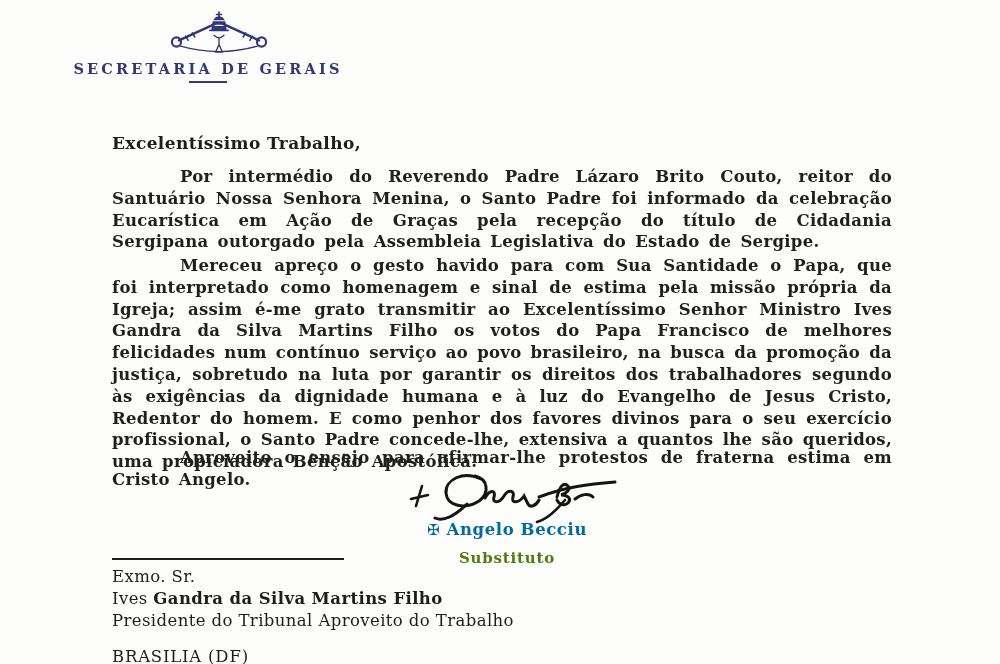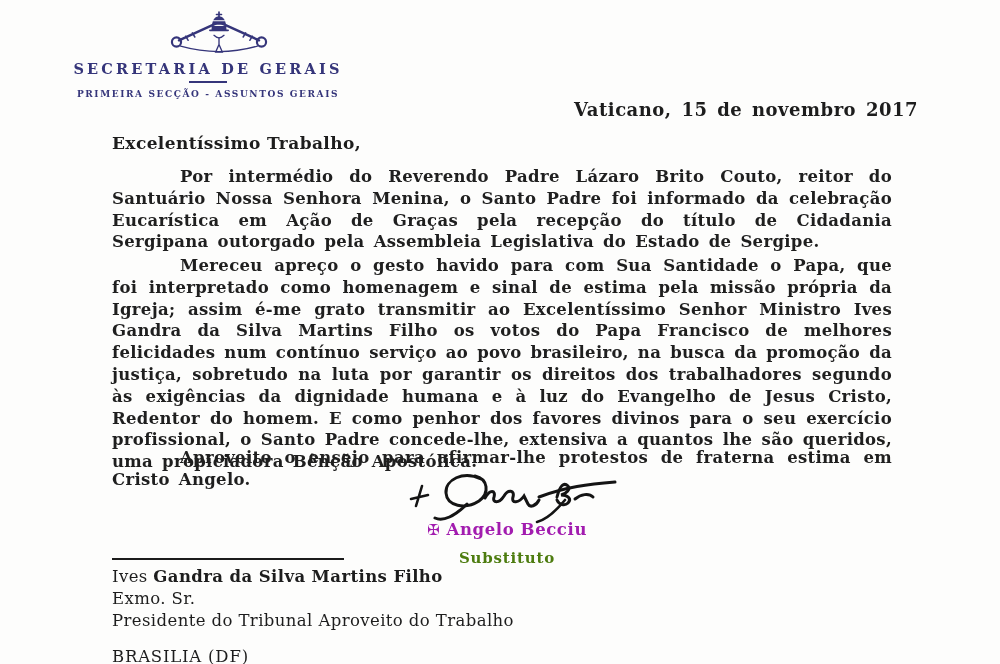--- a/index.html
+++ b/index.html
@@ -49,21 +49,21 @@
   .para-1 { top:166px; }
   .para-2 { top:255px; }
   .para-3 { top:447px; }
 
   
   .sig-block {
     position:absolute; left:372px; top:466px; width:270px; text-align:center;
   }
   .sig-script { display:block; margin:0 auto -4px auto; }
   .sig-name {
-    font-size:16.5px; font-weight:700; letter-spacing:0.6px; color:#a21caf;
+    font-size:16.5px; font-weight:700; letter-spacing:0.6px; color:#0369a1;
     white-space:nowrap;
   }
   .sig-cross { font-family:"DejaVu Sans",sans-serif; font-size:15px; }
   .sig-title {
     font-size:15px; font-weight:700; letter-spacing:0.8px;
     margin-top:10px; color:#4d7c0f;
   }
 
   
   .recipient { position:absolute; left:112px; top:558px; color:#1d1d1d; }
@@ -90,24 +90,22 @@
       <circle cx="15" cy="38" r="5.5" stroke-width="2.6"></circle>
       <circle cx="117" cy="38" r="5.5" stroke-width="2.6"></circle>
       <path d="M26 31 l3 5 M34 27 l3 5 M106 31 l-3 5 M98 27 l-3 5" stroke-width="1.8"></path>
 
       <path d="M20 43 Q66 56 112 43" stroke-width="1.6"></path>
       <path d="M60 30 q6 6 12 0" stroke-width="1.6"></path>
       <path d="M66 33 v8 M62 50 h8 l-4 -9 z" stroke-width="1.6"></path>
     </svg>
     <div class="lh-title">SECRETARIA  DE  GERAIS</div>
     <div class="lh-rule"></div>
-    <div class="lh-subtitle">PRIMEIRA SECÇÃO - ASSUNTOS GERAIS</div>
   </div>
 
-  <div class="dateline">Vaticano, 15 de novembro 2017</div>
 
   <div class="salutation">Excelentíssimo Trabalho,</div>
 
   <p class="para para-1">Por intermédio do Reverendo Padre Lázaro Brito Couto, reitor do Santuário Nossa Senhora Menina, o Santo Padre foi informado da celebração Eucarística em Ação de Graças pela recepção do título de Cidadania Sergipana outorgado pela Assembleia Legislativa do Estado de Sergipe.</p>
   <p class="para para-2">Mereceu apreço o gesto havido para com Sua Santidade o Papa, que foi interpretado como homenagem e sinal de estima pela missão própria da Igreja; assim é-me grato transmitir ao Excelentíssimo Senhor Ministro Ives Gandra da Silva Martins Filho os votos do Papa Francisco de melhores felicidades num contínuo serviço ao povo brasileiro, na busca da promoção da justiça, sobretudo na luta por garantir os direitos dos trabalhadores segundo às exigências da dignidade humana e à luz do Evangelho de Jesus Cristo, Redentor do homem. E como penhor dos favores divinos para o seu exercício profissional, o Santo Padre concede-lhe, extensiva a quantos lhe são queridos, uma propiciadora Bênção Apostólica.</p>
   <p class="para para-3">Aproveito o ensejo para afirmar-lhe protestos de fraterna estima em Cristo Angelo.</p>
 
   <div class="sig-block">
     <svg class="sig-script" width="236" height="58" viewBox="0 0 236 58" fill="none" stroke="#141414" stroke-width="3" stroke-linecap="round">
 
@@ -126,21 +124,21 @@
     </svg>
     <div class="sig-name">
       <span class="sig-cross">✠</span>
       <span>Angelo Becciu</span>
     </div>
     <div class="sig-title">Substituto</div>
   </div>
 
   <div class="recipient">
     <div class="rec-rule"></div>
+    <div class="rec-line">Exmo. Sr.</div>
     <div class="rec-line">
       <span>Ives </span><span class="rec-name-bold">Gandra da Silva Martins Filho</span>
     </div>
-    <div class="rec-line">Exmo. Sr.</div>
     <div class="rec-line">Presidente do Tribunal Aproveito do Trabalho</div>
     <div class="rec-city">BRASILIA (DF)</div>
   </div>
 
 </div>
 
 </body></html>

